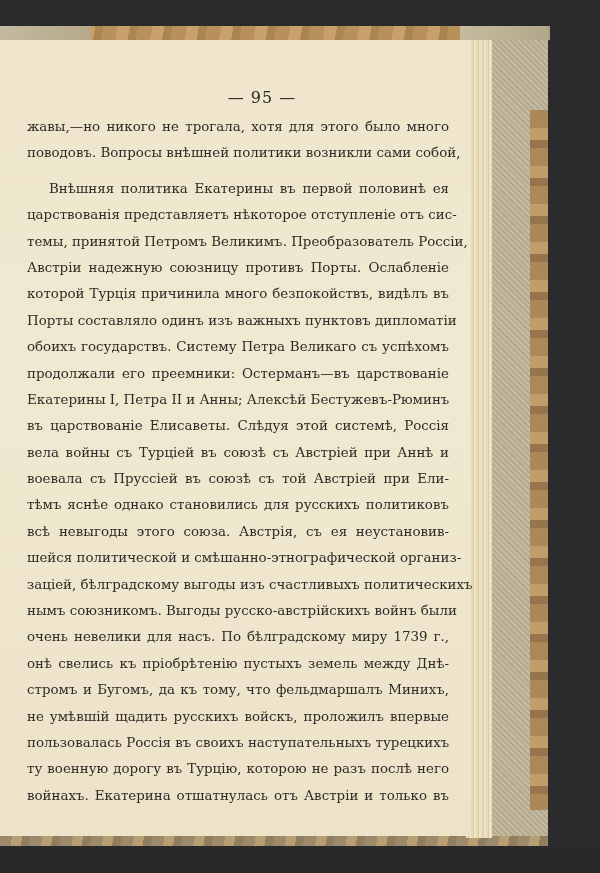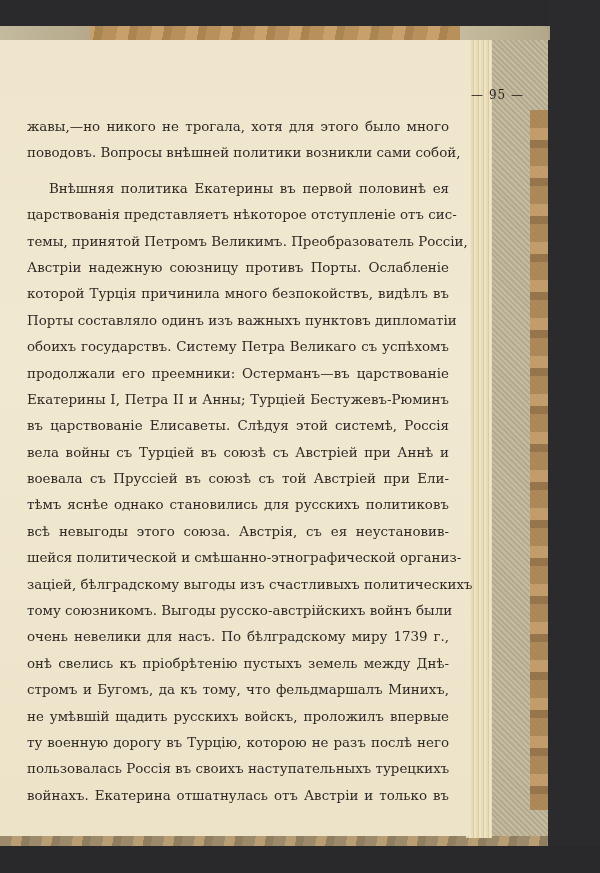--- a/index.html
+++ b/index.html
@@ -47,22 +47,22 @@
   }
   .page-stack {
     position:absolute; left:466px; top:40px; width:26px; height:798px;
     background: repeating-linear-gradient(90deg, #e8dcb8 0 2px, #d9cba3 2px 3px, #efe4c3 3px 5px);
   }
   .page {
     position:absolute; left:0; top:40px; width:470px; height:796px;
     background: linear-gradient(180deg, #eee5cc 0%, #f0e8d0 40%, #ece3c9 100%);
   }
   .page-number {
-    position:absolute; left:0; width:524px; top:48px; text-align:right;
-    font-size: 12px; color:#2c2622; letter-spacing: 1px;
+    position:absolute; left:0; width:524px; top:48px; text-align:center;
+    font-size: 16px; color:#2c2622; letter-spacing: 1px;
   }
   .text {
     position:absolute; left:27px; top:74px; width:422px;
     color:#2f2a26; font-size:13.4px; line-height:26.4px;
   }
   .line { display:block; white-space:nowrap; text-align:justify; text-align-last:justify; height:26.4px; }
   .line.last { text-align-last:left; }
   .line.indent { padding-left: 22px; margin-top: 9px; }
   .leather-bottom { position:absolute; left:0; top:846px; width:600px; height:27px; background:#29292c; }
   .leather-right { position:absolute; left:548px; top:0; width:52px; height:873px; background:#2b2b2e; }
@@ -92,33 +92,33 @@
 
     <div>
       <span class="line indent">Внѣшняя политика  Екатерины въ первой  половинѣ ея</span>
       <span class="line">царствованія представляетъ нѣкоторое отступленіе отъ сис-</span>
       <span class="line">темы, принятой Петромъ Великимъ. Преобразователь Россіи,</span>
       <span class="line">Австріи надежную союзницу противъ Порты. Ослабленіе</span>
       <span class="line">которой Турція причинила много безпокойствъ,  видѣлъ въ</span>
       <span class="line">Порты составляло одинъ изъ важныхъ пунктовъ дипломатіи</span>
       <span class="line">обоихъ государствъ.  Систему Петра Великаго съ успѣхомъ</span>
       <span class="line">продолжали его преемники: Остерманъ—въ царствованіе</span>
-      <span class="line">Екатерины I, Петра II и Анны;  Турціей Бестужевъ-Рюминъ</span>
+      <span class="line">Екатерины I, Петра II и Анны;  Алексѣй Бестужевъ-Рюминъ</span>
       <span class="line">въ царствованіе  Елисаветы. Слѣдуя этой системѣ,  Россія</span>
       <span class="line">вела войны съ Турціей въ союзѣ съ  Австріей при Аннѣ и</span>
       <span class="line">воевала съ Пруссіей въ союзѣ съ той  Австріей при  Ели-</span>
       <span class="line">тѣмъ яснѣе однако становились для русскихъ  политиковъ</span>
       <span class="line">всѣ невыгоды  этого  союза.  Австрія,  съ ея неустановив-</span>
       <span class="line">шейся политической и смѣшанно-этнографической организ-</span>
       <span class="line">заціей, бѣлградскому выгоды изъ счастливыхъ политическихъ</span>
-      <span class="line">тому союзникомъ. Выгоды русско-австрійскихъ войнъ были</span>
+      <span class="line">нымъ союзникомъ. Выгоды русско-австрійскихъ войнъ были</span>
       <span class="line">очень невелики для насъ.  По бѣлградскому  миру 1739 г.,</span>
       <span class="line">онѣ свелись къ пріобрѣтенію пустыхъ земель  между  Днѣ-</span>
       <span class="line">стромъ и Бугомъ, да къ тому, что фельдмаршалъ  Минихъ,</span>
       <span class="line">не умѣвшій щадить русскихъ войскъ, проложилъ  впервые</span>
+      <span class="line">пользовалась Россія въ своихъ наступательныхъ турецкихъ</span>
       <span class="line">ту военную дорогу въ Турцію, которою не разъ послѣ него</span>
-      <span class="line">пользовалась Россія въ своихъ наступательныхъ турецкихъ</span>
       <span class="line">войнахъ. Екатерина отшатнулась отъ Австріи и только  въ</span>
 
     </div>
 
   </div>
 </div>
 
 </body></html>

